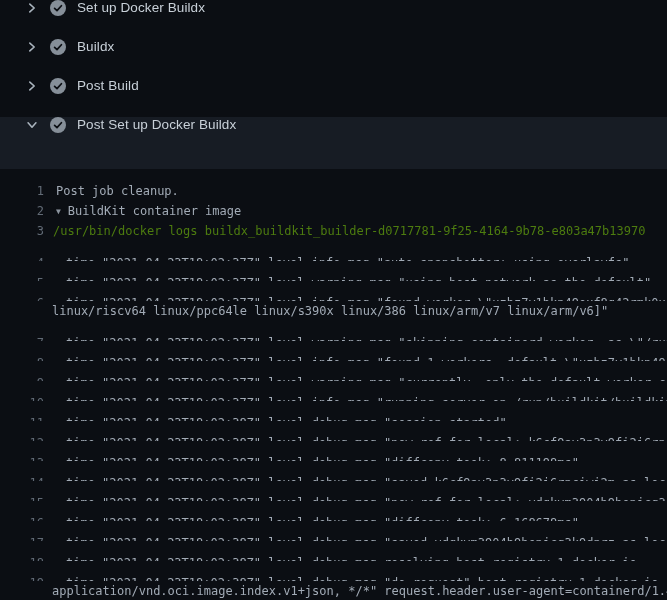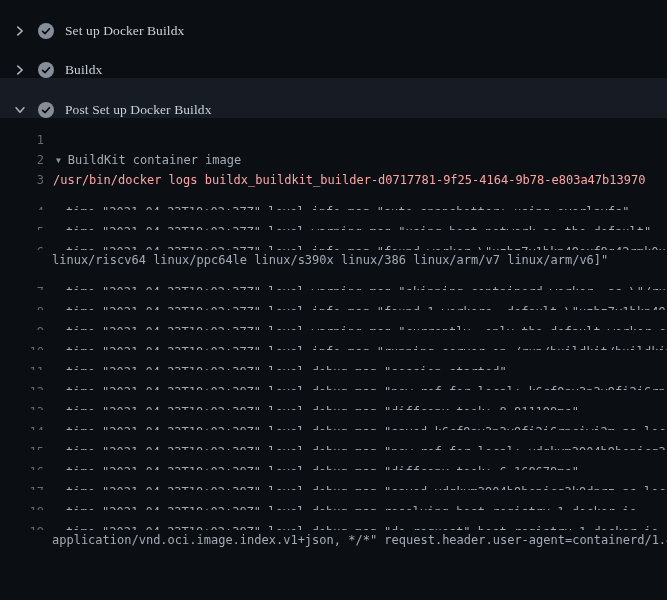--- a/index.html
+++ b/index.html
@@ -9,26 +9,25 @@
     overflow: hidden;
     background: #0b0e13;
     font-family: "Liberation Sans", sans-serif;
   }
 
   
   .steps { width: 100%; }
   .step-row {
     height: 39px;
     display: flex;
-    align-items: flex-end;
-    padding-left: 8px;
+    align-items: flex-start;
+    padding-left: 20px;
     cursor: pointer;
-    font-family: Liberation Serif, serif;
-  }
-  .step-row.expanded { background: #171c24; height: 40px; }
+  }
+  .step-row.expanded { background: #171c24; height: 52px; }
   .chev-box {
     width: 16px; height: 16px;
     margin-left: 4px;
     display: flex; align-items: center; justify-content: center;
     color: #aab4be;
     flex: none;
   }
   .step-row:not(.expanded) .chev-down { display: none; }
   .check-box {
     width: 16px; height: 16px;
@@ -62,21 +61,21 @@
     color: #626b76;
     cursor: pointer;
     user-select: none;
   }
   .log-row .txt {
     margin-left: 12px;
     color: #a2abb6;
   }
   .log-row.log .txt, .log-row.command .txt { margin-left: 22px; }
   .log-row.wrap .txt { margin-left: 8px; text-align: center; }
-  .log-row.command .txt { color: #fca5a5; margin-left: 9px; }
+  .log-row.command .txt { color: #4d7c0f; margin-left: 9px; }
   .tri {
     display: none;
     font-size: 8px;
     color: #8b949e;
     margin-right: 7px;
     vertical-align: 1px;
     cursor: pointer;
   }
   .log-row.group .tri { display: inline; }
 </style>
@@ -109,40 +108,56 @@
     </span>
     <span class="check-box">
       <svg width="16" height="16" viewBox="0 0 16 16">
         <circle cx="8" cy="8" r="8" fill="#868f99"></circle>
         <path d="M4.6 8.3 L7 10.6 L11.4 5.7" fill="none" stroke="#0b0e13" stroke-width="1.7" stroke-linecap="round" stroke-linejoin="round"></path>
       </svg>
     </span>
     <span class="step-label">Buildx</span>
   </div>
 
+  <div class="step-row">
+    <span class="chev-box">
+      <svg class="chev-right" width="14" height="14" viewBox="0 0 16 16">
+        <path d="M5.5 3.5 L10.5 8 L5.5 12.5" fill="none" stroke="currentColor" stroke-width="1.8" stroke-linecap="round" stroke-linejoin="round"></path>
+      </svg>
+
+    </span>
+    <span class="check-box">
+      <svg width="16" height="16" viewBox="0 0 16 16">
+        <circle cx="8" cy="8" r="8" fill="#868f99"></circle>
+        <path d="M4.6 8.3 L7 10.6 L11.4 5.7" fill="none" stroke="#0b0e13" stroke-width="1.7" stroke-linecap="round" stroke-linejoin="round"></path>
+      </svg>
+    </span>
+    <span class="step-label">Post Build</span>
+  </div>
 
   <div class="step-row expanded">
     <span class="chev-box">
 
       <svg class="chev-down" width="14" height="14" viewBox="0 0 16 16">
         <path d="M3.5 5.5 L8 10.5 L12.5 5.5" fill="none" stroke="currentColor" stroke-width="1.8" stroke-linecap="round" stroke-linejoin="round"></path>
       </svg>
     </span>
     <span class="check-box">
       <svg width="16" height="16" viewBox="0 0 16 16">
         <circle cx="8" cy="8" r="8" fill="#868f99"></circle>
         <path d="M4.6 8.3 L7 10.6 L11.4 5.7" fill="none" stroke="#0b0e13" stroke-width="1.7" stroke-linecap="round" stroke-linejoin="round"></path>
       </svg>
     </span>
     <span class="step-label">Post Set up Docker Buildx</span>
   </div>
 </div>
 <div class="log">
   <div class="log-row plain">
     <span class="num">1</span>
+    <span class="txt"><span class="txt-content">Post job cleanup.</span></span>
   </div>
 
   <div class="log-row group">
     <span class="num">2</span>
     <span class="txt"><span class="tri">▼</span><span class="txt-content">BuildKit container image</span></span>
   </div>
 
   <div class="log-row command">
     <span class="num">3</span>
     <span class="txt"><span class="txt-content">/usr/bin/docker logs buildx_buildkit_builder-d0717781-9f25-4164-9b78-e803a47b13970</span></span>

